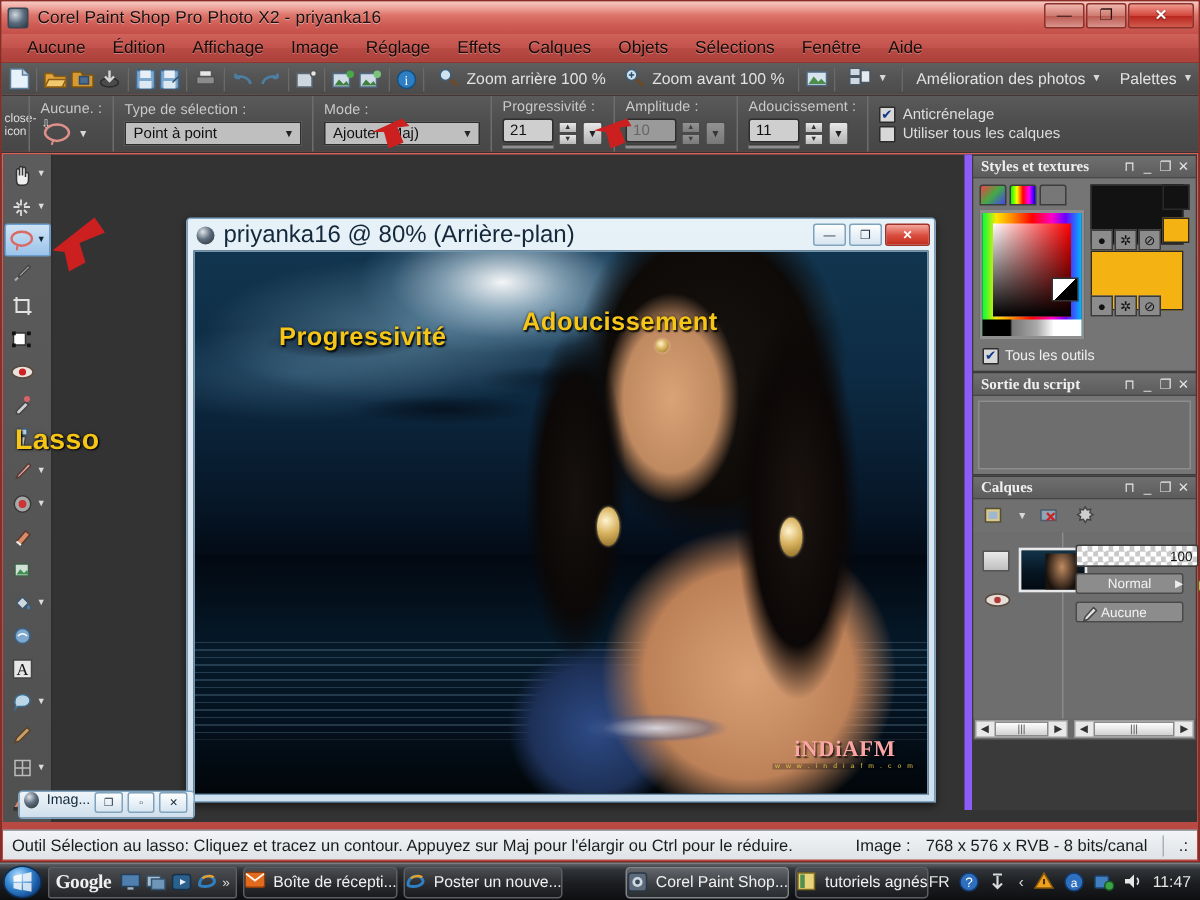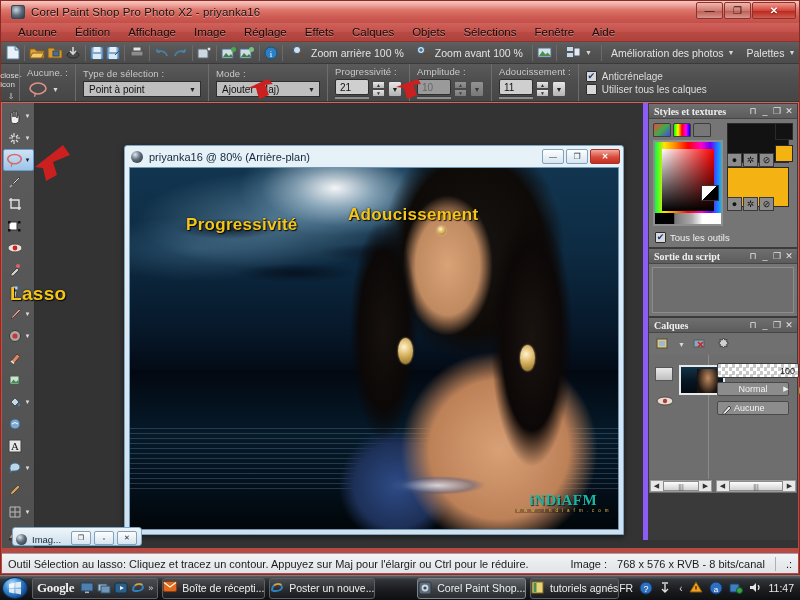--- a/index.html
+++ b/index.html
@@ -13,21 +13,21 @@
   
   .win-frame {
     position: absolute; left: 0; top: 0; width: 800px; height: 575px;
     background: linear-gradient(180deg,#e98e85 0%, #d9625a 16%, #c9524c 40%, #b84842 100%);
     border: 1px solid #8c2b24;
     padding: 0;
   }
   .titlebar {
     position: relative; height: 22px;
     display: flex; align-items: center;
-    padding-left: 10px;
+    padding-left: 4px;
     background: linear-gradient(180deg,#f2a59b 0%, #e07a70 35%, #cf5d55 70%, #c25049 100%);
   }
   .titlebar:after{
     content:""; position:absolute; left:0; top:0; right:0; height:9px;
     background: linear-gradient(180deg, rgba(255,255,255,.38), rgba(255,255,255,0));
     pointer-events:none;
   }
   .title-icon {
     width: 14px; height: 14px; margin-right: 6px; border-radius: 2px;
     background: radial-gradient(circle at 35% 32%, #cfd8e0 0%, #5b6b7c 52%, #2c3742 100%);
@@ -78,21 +78,21 @@
   }
   .caret { font-size: 7px; color: #d8d8d8; }
 
   
   .optbar {
     height: 38px; display: flex; align-items: stretch;
     background: linear-gradient(180deg,#5a5a5a,#4e4e4e 45%, #464646 100%);
     border-bottom: 1px solid #343434;
     padding-left: 2px; position: relative;
   }
-  .opt-grip { width: 16px; display:flex; flex-direction:column; align-items:center; justify-content:flex-end; gap:3px;
+  .opt-grip { width: 16px; display:flex; flex-direction:row; align-items:center; justify-content:space-between; gap:3px;
     color:#ddd; font-size:9px; }
   .opt-group { display:flex; flex-direction:column; justify-content:center; padding: 2px 7px 2px 7px;
     border-left: 1px solid #6d6d6d; }
   .opt-label { font-size: 9.5px; color: #c9c9c9; margin-bottom: 2px; letter-spacing:.1px;}
   .opt-row { display:flex; align-items:center; gap:3px; }
   .combo {
     height: 16px; min-width: 96px; background: #bfbfbf; border: 1px solid #2e2e2e;
     border-radius: 0; font-size: 10px; color: #111; display:flex; align-items:center;
     padding: 0 2px 0 5px; justify-content: space-between;
   }
@@ -141,21 +141,21 @@
   .docwin {
     position: absolute; left: 122px; top: 42px; width: 500px; height: 390px;
     background: linear-gradient(180deg,#e7f1f8,#cfe0ee);
     border: 1px solid #7ea6c4; border-radius: 3px 3px 0 0;
     box-shadow: 0 2px 6px rgba(0,0,0,.5);
     padding: 2px;
   }
   .doc-title { height: 18px; display:flex; align-items:center; padding: 0 2px 0 4px; position: relative; }
   .doc-ico { width: 12px; height: 12px; border-radius: 50%; margin-right: 6px;
     background: radial-gradient(circle at 35% 30%, #dfe6ec 0%, #5d6d7c 45%, #222a31 100%); }
-  .doc-title-text { font-size: 11px; color: #14283a; }
+  .doc-title-text { font-size: 16px; color: #14283a; }
   .doc-btns { position:absolute; right:1px; top:1px; display:flex; gap:2px; }
   .db { width: 22px; height: 15px; border:1px solid #7fa2bd; border-radius:2px;
     background: linear-gradient(180deg,#fdfefe,#d7e5f0); display:flex; align-items:center; justify-content:center;
     font-size: 8px; color:#20303d;}
   .db.close { width: 30px; background: linear-gradient(180deg,#f3a79c,#d94b3c 55%, #c22f20);
     color:#fff; font-weight:bold; border-color:#a23226;}
   .doc-canvas { position: absolute; left: 4px; top: 21px; right: 4px; bottom: 4px;
     border: 1px solid #6f97b4; overflow: hidden; background: #000; }
 
   
@@ -198,30 +198,30 @@
   .hair-r { position:absolute; right: 2%; top: 4%; width: 26%; height: 86%;
     background: radial-gradient(ellipse 48px 150px at 40% 50%, #1a1310 0%, #0c0807 62%, rgba(0,0,0,0) 86%); }
   .jewel { position:absolute; border-radius:50%;
     background: radial-gradient(circle at 40% 35%, #fff3cf 0%, #d8b25e 45%, #8a6a22 100%);
     box-shadow: 0 0 2px rgba(255,235,180,.8); }
   .necklace { position:absolute; left: 50%; top: 84%; width: 26%; height: 10%;
     background: radial-gradient(ellipse 60px 12px at 50% 40%, rgba(220,226,240,.85) 0%, rgba(70,90,140,.4) 60%, rgba(0,0,0,0) 80%); }
   .watermark {
     position:absolute; right: 6px; bottom: 16px; text-align:center; line-height:1;
   }
-  .wm-main { font-size: 15px; font-weight: bold; color: #14b8a6; letter-spacing: .5px;
+  .wm-main { font-size: 15px; font-weight: bold; color: #fca5a5; letter-spacing: .5px;
     text-shadow: 1px 1px 1px rgba(0,0,0,.7); font-family: "Liberation Serif", serif; }
   .wm-sub { font-size: 4.5px; color: #e2c24a; letter-spacing: 1.4px; background: rgba(0,0,0,.25);
     padding: 0 2px; margin-top:1px;}
 
   
   .minwin {
-    position:absolute; left: 10px; bottom: 2px; width: 130px; height: 19px;
+    position:absolute; left: 10px; bottom: 2px; width: 118px; height: 19px;
     background: linear-gradient(180deg,#eef5fa,#cfdfec); border:1px solid #7ea6c4; border-radius:3px;
-    display:flex; align-items:flex-end; padding: 0 4px 0 3px; gap:3px;
+    display:flex; align-items:flex-start; padding: 0 4px 0 3px; gap:3px;
   }
   .minwin .doc-ico { width:11px; height:11px; margin-right:2px;}
   .minwin .t { font-size: 9.5px; color:#14283a; flex:1; }
   .mb { width: 20px; height: 14px; border:1px solid #7fa2bd; border-radius:2px;
     background: linear-gradient(180deg,#fdfefe,#d7e5f0); display:flex; align-items:center;
     justify-content:center; font-size:7px; color:#20303d; }
 
   
   .dock { position:absolute; right: 0px; top: 0; width: 155px; bottom: 8px;
     background: #3a3a3a; border-left: 5px solid #8b5cf6; }

